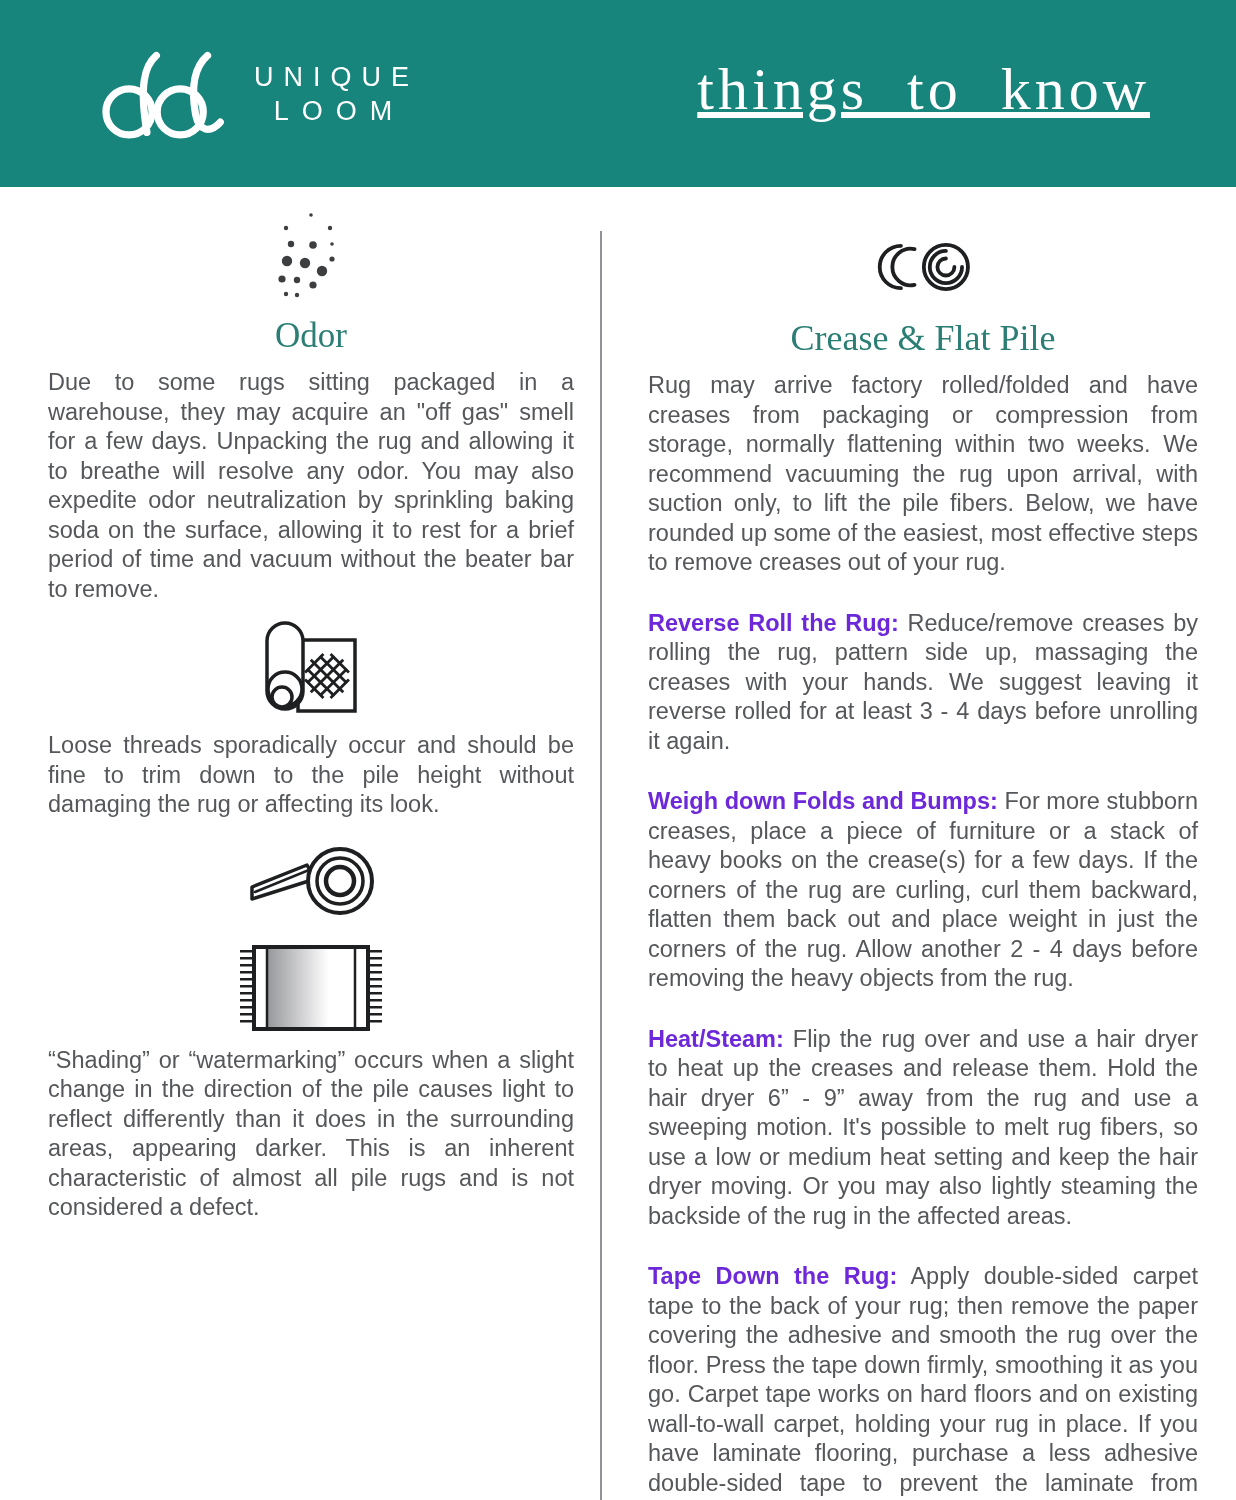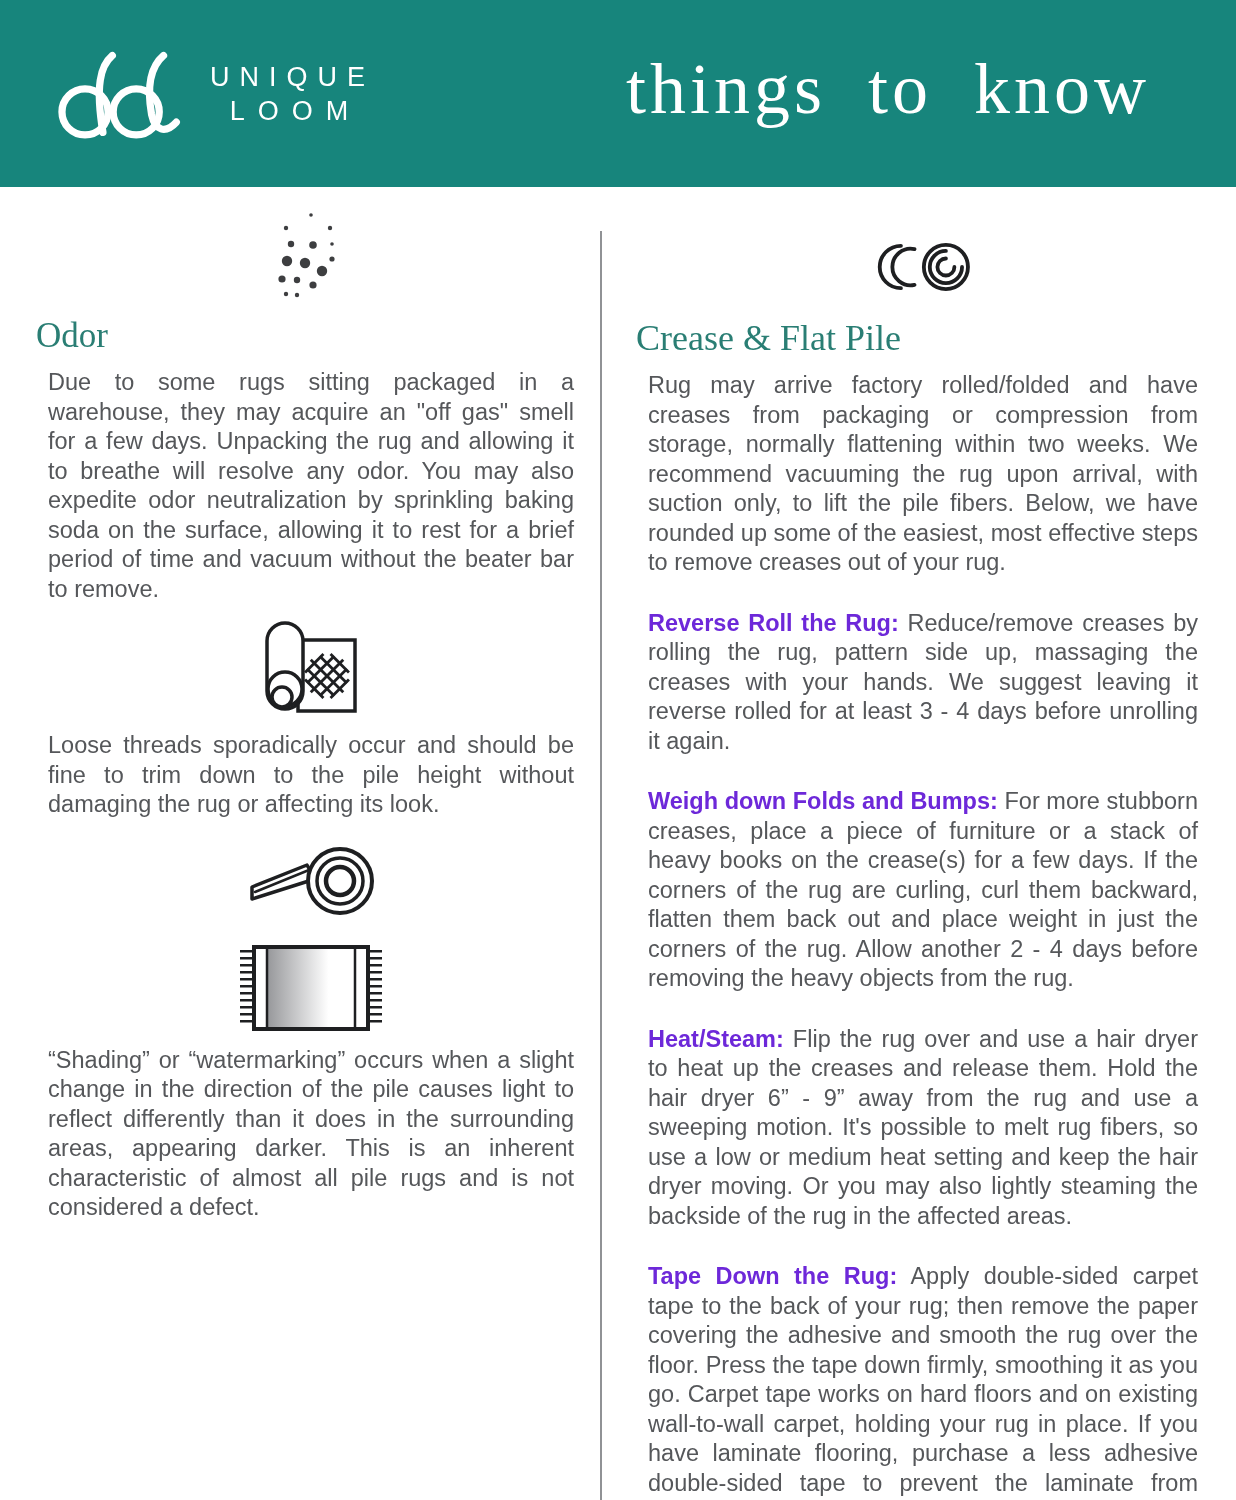--- a/index.html
+++ b/index.html
@@ -4,46 +4,47 @@
 <style>
   html, body { margin:0; padding:0; overflow:hidden; }
   body {
     width:1236px; height:1500px; background:#ffffff;
     font-family:"Liberation Sans", sans-serif;
   }
   
   .header {
     height:187px; background:#17857C;
     display:flex; align-items:center; justify-content:space-between;
-    padding:0 86px 0 56px; box-sizing:border-box;
+    padding:0 86px 0 100px; box-sizing:border-box;
   }
   .brand { display:flex; align-items:center; gap:26px; }
   .brand-logo svg { display:block; }
   .brand-text {
     color:#ffffff; font-size:27px; font-weight:400;
     letter-spacing:10px; line-height:34px; text-align:center;
   }
   .brand-text .line2 { letter-spacing:13px; padding-left:6px; }
   .page-title {
     color:#ffffff; font-family:"Liberation Serif", serif; font-weight:400;
-    font-size:72px; letter-spacing:4px; word-spacing:20px; padding-bottom:8px;
+    font-size:60px; letter-spacing:4px; word-spacing:20px; padding-bottom:8px;
     white-space:nowrap;
+    text-decoration:underline;
   }
   
   .content { position:relative; display:flex; padding-top:24px; box-sizing:border-box; }
   .v-divider {
     position:absolute; left:600px; top:44px; bottom:0; width:1.5px;
     background:#909295;
   }
   .col-left  { width:600px; box-sizing:border-box; padding:0 14px 0 36px; }
   .col-right { flex:1;      box-sizing:border-box; padding:0 26px 0 36px; }
 
   .icon-row { text-align:center; line-height:0; }
   .sec-heading {
-    text-align:left; font-family:"Liberation Serif", serif; font-weight:400;
+    text-align:center; font-family:"Liberation Serif", serif; font-weight:400;
     color:#2A7E74; font-size:35px; margin:13px 0 9px;
   }
   .body-text {
     color:#55575A; font-size:23.5px; line-height:29.5px;
     text-align:justify; margin:12px;
   }
   section.left-sec { margin-bottom:15px; }
   .sec-threading .icon-row { margin-top:6px; }
   .sec-rugpad .icon-row    { margin-top:12px; }
   .sec-shading .icon-row   { margin-top:10px; }

